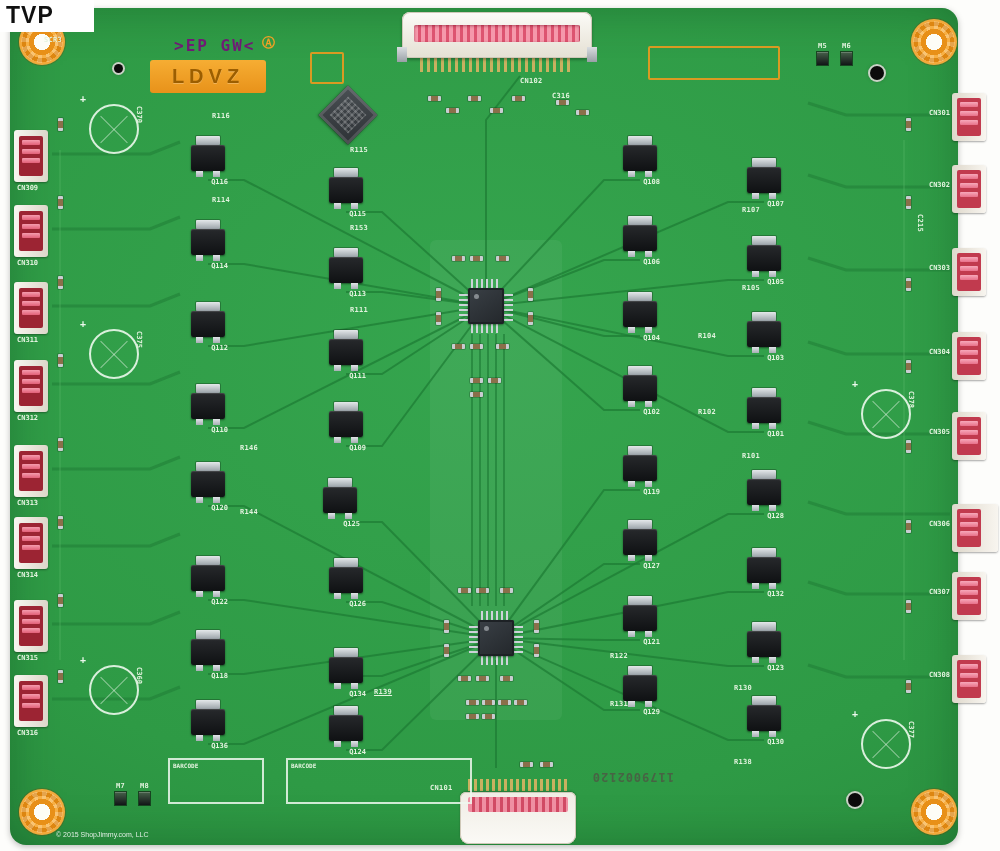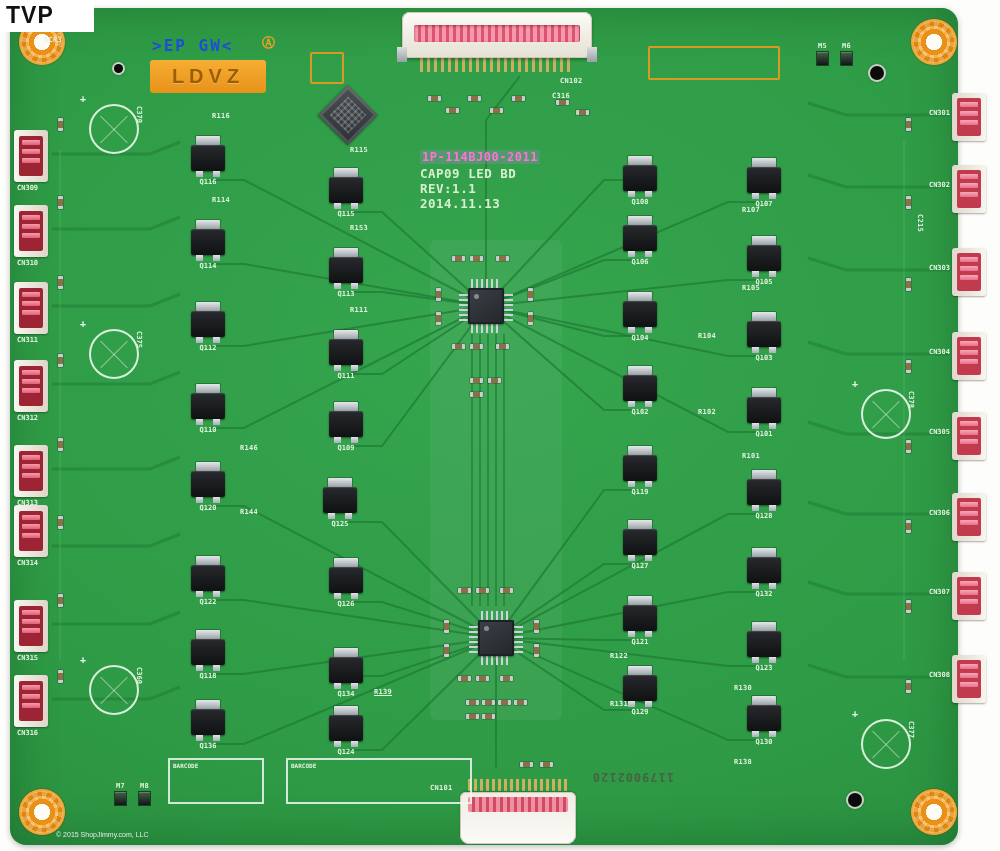--- a/index.html
+++ b/index.html
@@ -8,21 +8,21 @@
        background:radial-gradient(120% 100% at 50% 40%,#35a54e 0%,#2e9a45 55%,#268339 100%);
        box-shadow:inset 0 0 48px rgba(0,45,12,.3),0 2px 6px rgba(0,0,0,.25)}
   #traces{position:absolute;left:0;top:0;z-index:1;pointer-events:none}
   .pour{position:absolute;background:rgba(255,255,255,.05);z-index:1;border-radius:6px}
 
   
   .sl{position:absolute;font:700 7px "DejaVu Sans Mono",monospace;color:#e2f3de;z-index:4;white-space:nowrap;letter-spacing:.3px}
   .sl.r90{writing-mode:vertical-rl}
 
   
-  .q{position:absolute;width:40px;text-align:center;z-index:3}
+  .q{position:absolute;width:40px;text-align:right;z-index:3}
   .ttab{display:block;width:24px;height:9px;margin:0 auto;background:linear-gradient(180deg,#e4e8ea,#9ba3a9);border-radius:1px;box-shadow:0 0 0 1px rgba(0,0,0,.25)}
   .tbody{display:block;width:34px;height:26px;margin:0 auto;background:linear-gradient(180deg,#27292c,#0f1113);border-radius:2px;box-shadow:0 1px 2px rgba(0,0,0,.5),inset 0 1px 1px rgba(255,255,255,.14)}
   .tlegs{display:flex;width:24px;margin:0 auto;justify-content:space-between;height:6px}
   .tlegs b{width:7px;height:6px;background:linear-gradient(#e0e4e7,#a7aeb4)}
   .qlbl{display:block;margin-top:1px;font:700 7px "DejaVu Sans Mono",monospace;color:#e2f3de}
 
   
   .ic{position:absolute;width:56px;height:56px;z-index:3}
   .ic .die{position:absolute;inset:10px;background:linear-gradient(145deg,#3a4046,#23272b);border-radius:2px;box-shadow:inset 0 0 0 2px #1d2125,0 1px 2px rgba(0,0,0,.4)}
   .ic .pn,.ic .ps{position:absolute;left:13px;right:13px;height:9px;background:repeating-linear-gradient(90deg,#ccd3d8 0 2px,transparent 2px 5px)}
@@ -84,21 +84,21 @@
            background:linear-gradient(180deg,#efe26a,#d8c83d);box-shadow:0 1px 2px rgba(0,0,0,.3)}
   .sticker .bars{position:absolute;left:8px;right:8px;top:4px;height:12px;opacity:.65;
            background:repeating-linear-gradient(90deg,rgba(25,25,12,.85) 0 1px,transparent 1px 3px)}
   .sticker .stxt{position:absolute;left:0;right:0;bottom:3px;text-align:center;font:700 7px "DejaVu Sans Mono",monospace;color:#2e2a18}
 
   .dcode{position:absolute;left:584px;top:770px;width:90px;transform:rotate(180deg);z-index:3;
          font:700 12px "DejaVu Sans Mono",monospace;color:#4c5a44;opacity:.85;letter-spacing:1px}
   .copy{position:absolute;left:56px;top:831px;z-index:4;font:400 7px "Liberation Sans",sans-serif;color:rgba(255,255,255,.85)}
   .tvp{position:absolute;left:0;top:0;width:88px;height:32px;background:#fff;z-index:6;
        color:#101010;font:800 23px "Liberation Sans",sans-serif;line-height:30px;padding-left:6px;letter-spacing:1px}
-  .eyebrow{position:absolute;left:152px;top:36px;z-index:3;font:700 16px "DejaVu Sans Mono",monospace;color:#1d4ed8;letter-spacing:2px}
+  .eyebrow{position:absolute;left:174px;top:36px;z-index:3;font:700 16px "DejaVu Sans Mono",monospace;color:#701a75;letter-spacing:2px}
   .regmark{position:absolute;left:262px;top:34px;z-index:3;font:700 13px "DejaVu Sans Mono",monospace;color:#f0a125}
   .ldvz{position:absolute;left:150px;top:60px;width:116px;height:33px;z-index:3;border-radius:3px;
         background:linear-gradient(180deg,#f6ad33,#e8921a);color:#9c5e00;font:800 20px "Liberation Sans",sans-serif;
         letter-spacing:5px;text-align:center;line-height:33px;text-shadow:0 1px 0 rgba(255,255,255,.25)}
   .stamp{position:absolute;left:327px;top:94px;width:42px;height:42px;z-index:3;transform:rotate(45deg);
          background:linear-gradient(135deg,#4a5054,#2d3135);box-shadow:inset 0 0 0 3px rgba(255,255,255,.15),0 1px 3px rgba(0,0,0,.45)}
   .stamp::after{content:"";position:absolute;inset:8px;
          background:repeating-linear-gradient(0deg,rgba(255,255,255,.16) 0 2px,transparent 2px 5px),
                     repeating-linear-gradient(90deg,rgba(255,255,255,.16) 0 2px,transparent 2px 5px)}
   .idblock{position:absolute;left:420px;top:146px;z-index:4}
@@ -170,34 +170,28 @@
       <polyline points="60,150 60,660" fill="none" stroke="#57b768" stroke-width="2" stroke-opacity="0.3"></polyline>
       <polyline points="904,140 904,660" fill="none" stroke="#57b768" stroke-width="2" stroke-opacity="0.3"></polyline>
     </svg>
 
   <div class="eyebrow">&gt;EP GW&lt;</div>
   <div class="regmark">Ⓐ</div>
   <div class="ldvz">LDVZ</div>
   <div class="stamp"></div>
   <div class="sl" style="left:44px;top:36px">SCR3</div>
 
-  <div class="idblock">
-    <div class="pn">1P-114BJ00-2011</div>
-    <div class="ln">CAP09 LED BD</div>
-    <div class="ln">REV:1.1</div>
-    <div class="ln">2014.11.13</div>
-  </div>
 
   <div class="cn102">
     <i class="band"></i>
     <i class="lug lugL"></i>
     <i class="lug lugR"></i>
   </div>
   <div class="cn102pins"></div>
-  <div class="sl" style="left:560px;top:77px">CN102</div>
+  <div class="sl" style="left:520px;top:77px">CN102</div>
 
   <div class="cn101pins"></div>
   <div class="cn101">
     <i class="band"></i>
   </div>
   <div class="sl" style="left:430px;top:784px">CN101</div>
 
   <div class="ic" style="left:458px;top:278px">
     <i class="pn"></i>
       <i class="ps"></i>
@@ -272,21 +266,21 @@
     </div>
     <div class="cnl" style="top: 445px;">
       <i class="shell"></i>
       <i class="cav">
         <b></b>
         <b></b>
         <b></b>
       </i>
       <span class="clbl">CN313</span>
     </div>
-    <div class="cnl" style="top: 505px;">
+    <div class="cnl" style="top: 517px;">
       <i class="shell"></i>
       <i class="cav">
         <b></b>
         <b></b>
         <b></b>
       </i>
       <span class="clbl">CN314</span>
     </div>
     <div class="cnl" style="top: 600px;">
       <i class="shell"></i>
@@ -344,21 +338,21 @@
     </div>
     <div class="cnr" style="top: 412px;">
       <i class="shell"></i>
       <i class="cav">
         <b></b>
         <b></b>
         <b></b>
       </i>
       <span class="clbl">CN305</span>
     </div>
-    <div class="cnr" style="top: 493px;">
+    <div class="cnr" style="top: 504px; padding-left: 12px;">
       <i class="shell"></i>
       <i class="cav">
         <b></b>
         <b></b>
         <b></b>
       </i>
       <span class="clbl">CN306</span>
     </div>
     <div class="cnr" style="top: 572px;">
       <i class="shell"></i>
@@ -515,21 +509,21 @@
     </div>
     <div class="q" style="left: 326px; top: 706px;">
       <i class="ttab"></i>
       <i class="tbody"></i>
       <i class="tlegs">
         <b></b>
         <b></b>
       </i>
       <span class="qlbl">Q124</span>
     </div>
-    <div class="q" style="left: 620px; top: 136px; margin-top: 20px;">
+    <div class="q" style="left: 620px; top: 136px;">
       <i class="ttab"></i>
       <i class="tbody"></i>
       <i class="tlegs">
         <b></b>
         <b></b>
       </i>
       <span class="qlbl">Q108</span>
     </div>
     <div class="q" style="left: 620px; top: 216px;">
       <i class="ttab"></i>

